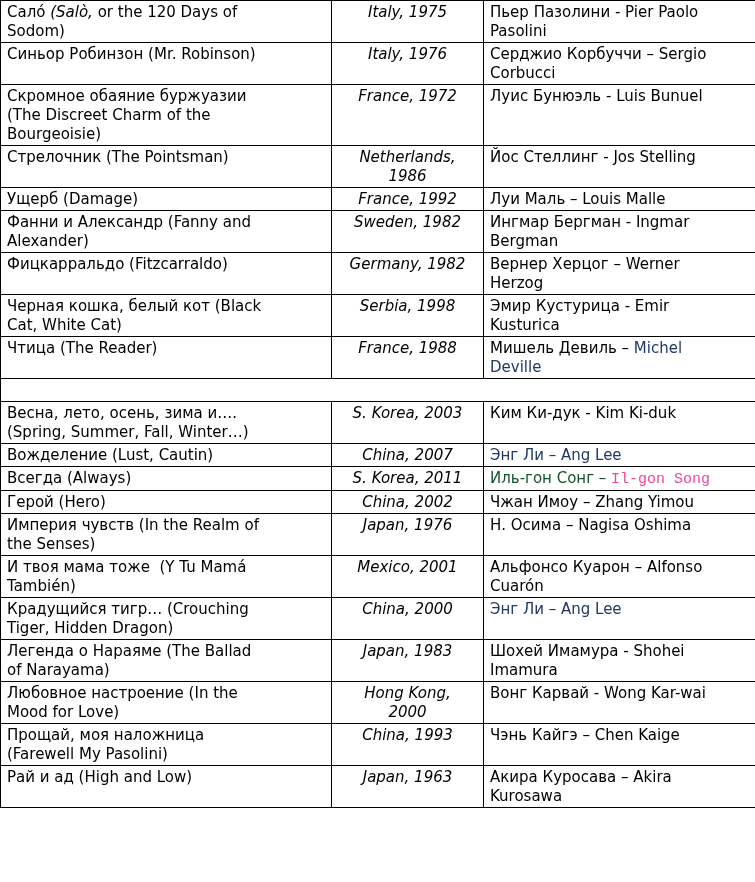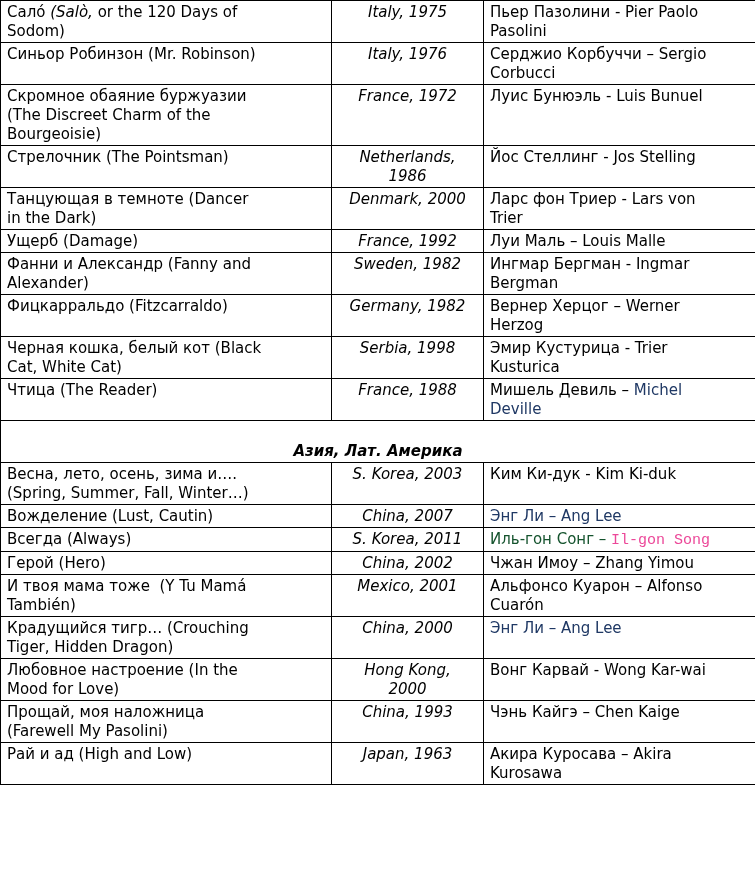--- a/index.html
+++ b/index.html
@@ -86,31 +86,20 @@
           </td>
           <td class="c2">
             <div class="cell-inner inner2"><span>Netherlands, 1986</span></div>
           </td>
           <td class="c3">
             <div class="cell-inner inner3"><span>Йос Стеллинг - Jos Stelling</span></div>
           </td>
         </tr>
         <tr>
           <td class="c1">
-            <div class="cell-inner inner1"><span>Танцующая в темноте (Dancer in the Dark)</span></div>
-          </td>
-          <td class="c2">
-            <div class="cell-inner inner2"><span>Denmark, 2000</span></div>
-          </td>
-          <td class="c3">
-            <div class="cell-inner inner3"><span>Ларс фон Триер - Lars von Trier</span></div>
-          </td>
-        </tr>
-        <tr>
-          <td class="c1">
             <div class="cell-inner inner1"><span>Ущерб (Damage)</span></div>
           </td>
           <td class="c2">
             <div class="cell-inner inner2"><span>France, 1992</span></div>
           </td>
           <td class="c3">
             <div class="cell-inner inner3"><span>Луи Маль – Louis Malle</span></div>
           </td>
         </tr>
         <tr>
@@ -136,38 +125,37 @@
           </td>
         </tr>
         <tr>
           <td class="c1">
             <div class="cell-inner inner1"><span>Черная кошка, белый кот (Black Cat, White Cat)</span></div>
           </td>
           <td class="c2">
             <div class="cell-inner inner2"><span>Serbia, 1998</span></div>
           </td>
           <td class="c3">
-            <div class="cell-inner inner3"><span>Эмир Кустурица - Trier Kusturica</span></div>
+            <div class="cell-inner inner3"><span>Эмир Кустурица - Emir Kusturica</span></div>
           </td>
         </tr>
         <tr>
           <td class="c1">
             <div class="cell-inner inner1"><span>Чтица (The Reader)</span></div>
           </td>
           <td class="c2">
             <div class="cell-inner inner2"><span>France, 1988</span></div>
           </td>
           <td class="c3">
             <div class="cell-inner inner3"><span>Мишель Девиль – </span><span style="color: rgb(31, 56, 100);">Michel Deville</span></div>
           </td>
         </tr>
         <tr class="section-row">
           <td colspan="3">
             <div class="blank-line"></div>
-            <div>Азия, Лат. Америка</div>
           </td>
         </tr>
         <tr>
           <td class="c1">
             <div class="cell-inner inner1"><span>Весна, лето, осень, зима и….(Spring, Summer, Fall, Winter…)</span></div>
           </td>
           <td class="c2">
             <div class="cell-inner inner2"><span>S. Korea, 2003</span></div>
           </td>
           <td class="c3">
@@ -202,38 +190,60 @@
           </td>
           <td class="c2">
             <div class="cell-inner inner2"><span>China, 2002</span></div>
           </td>
           <td class="c3">
             <div class="cell-inner inner3"><span>Чжан Имоу – Zhang Yimou</span></div>
           </td>
         </tr>
         <tr>
           <td class="c1">
+            <div class="cell-inner inner1"><span>Империя чувств (In the Realm of the Senses)</span></div>
+          </td>
+          <td class="c2">
+            <div class="cell-inner inner2"><span>Japan, 1976</span></div>
+          </td>
+          <td class="c3">
+            <div class="cell-inner inner3"><span>Н. Осима – Nagisa Oshima</span></div>
+          </td>
+        </tr>
+        <tr>
+          <td class="c1">
             <div class="cell-inner inner1"><span>И твоя мама тоже  (Y Tu Mamá También)</span></div>
           </td>
           <td class="c2">
             <div class="cell-inner inner2"><span>Mexico, 2001</span></div>
           </td>
           <td class="c3">
             <div class="cell-inner inner3"><span>Альфонсо Куарон – Alfonso Cuarón</span></div>
           </td>
         </tr>
         <tr>
           <td class="c1">
             <div class="cell-inner inner1"><span>Крадущийся тигр… (Crouching Tiger, Hidden Dragon)</span></div>
           </td>
           <td class="c2">
             <div class="cell-inner inner2"><span>China, 2000</span></div>
           </td>
           <td class="c3">
             <div class="cell-inner inner3"><span style="color: rgb(31, 56, 100);">Энг Ли – Ang Lee</span></div>
+          </td>
+        </tr>
+        <tr>
+          <td class="c1">
+            <div class="cell-inner inner1"><span>Легенда о Нараяме (The Ballad of Narayama)</span></div>
+          </td>
+          <td class="c2">
+            <div class="cell-inner inner2"><span>Japan, 1983</span></div>
+          </td>
+          <td class="c3">
+            <div class="cell-inner inner3"><span>Шохей Имамура - Shohei Imamura</span></div>
           </td>
         </tr>
         <tr>
           <td class="c1">
             <div class="cell-inner inner1"><span>Любовное настроение (In the Mood for Love)</span></div>
           </td>
           <td class="c2">
             <div class="cell-inner inner2"><span>Hong Kong, 2000</span></div>
           </td>
           <td class="c3">

